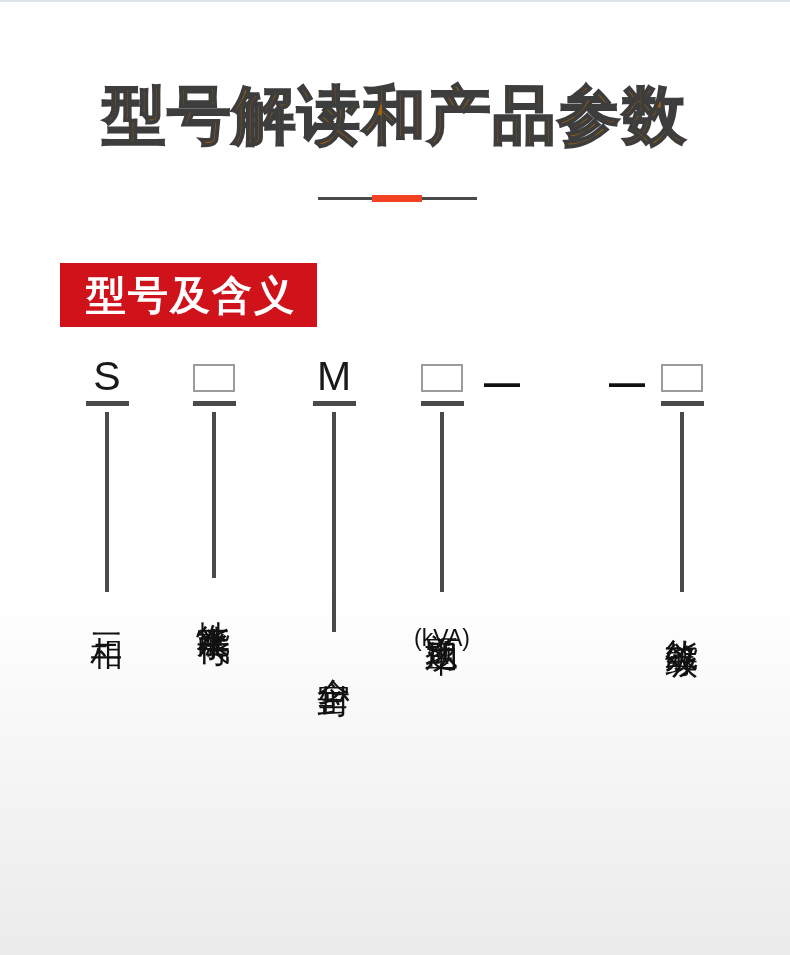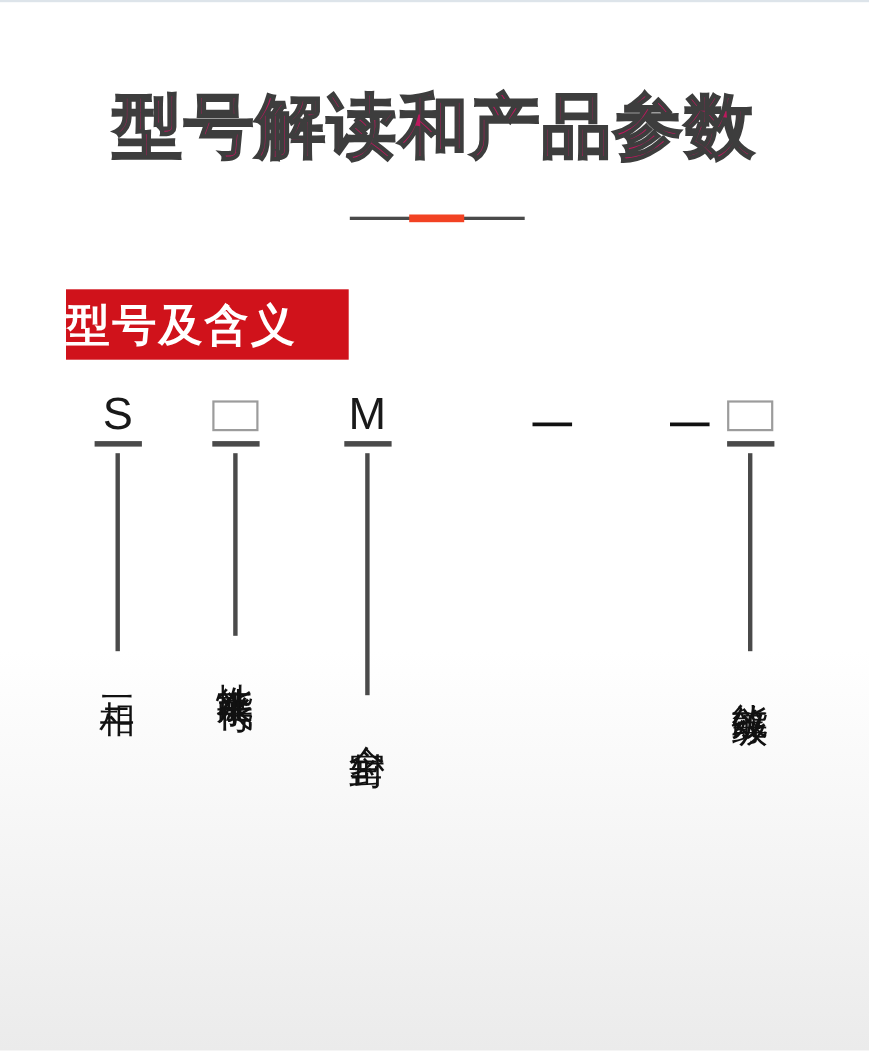--- a/index.html
+++ b/index.html
@@ -10,36 +10,36 @@
     background: linear-gradient(180deg, #ffffff 0%, #ffffff 62%, #ebebeb 100%);
     overflow: hidden;
   }
   .top-hairline {
     position: absolute; top: 0; left: 0; width: 790px; height: 2px;
     background: #dde4ea;
   }
   .page-title {
     position: absolute; top: 78px; left: 0; width: 790px; height: 74px;
     line-height: 74px; text-align: center;
-    font-size: 63px; font-weight: bold; color: #be185d;
+    font-size: 63px; font-weight: bold; color: #a16207;
     -webkit-text-stroke: 2px #3d3d3d; letter-spacing: 2px;
     white-space: nowrap;
   }
   .divider-line {
     position: absolute; top: 197px; left: 318px; width: 159px; height: 3px;
     background: #4a4a4a;
   }
   .divider-accent {
     position: absolute; top: 195px; left: 372px; width: 50px; height: 7px;
     background: #f24223;
   }
   .section-badge {
     position: absolute; top: 263px; left: 60px; width: 257px; height: 64px;
     background: #d0121b; color: #ffffff;
-    display: flex; align-items: center; 
+    display: flex; align-items: center; padding-left: 26px;
     font-size: 40px; font-weight: bold; letter-spacing: 2px;
     white-space: nowrap;
   }
   .diagram { position: absolute; top: 0; left: 0; width: 790px; height: 955px; }
   .col {
     position: absolute; top: 360px; width: 120px;
     display: flex; flex-direction: column; align-items: center;
   }
   .col-1 { left: 47px; }
   .col-2 { left: 154px; }
@@ -120,20 +120,29 @@
 
   <div class="col col-3">
     <div class="symbol-slot">
       <span class="model-letter">M</span>
     </div>
     <div class="underline"></div>
     <div class="vline vline-3"></div>
     <div class="vlabel gap-3">全密封</div>
   </div>
 
+  <div class="col col-4">
+    <div class="symbol-slot">
+      <div class="empty-box"></div>
+    </div>
+    <div class="underline"></div>
+    <div class="vline vline-4"></div>
+    <div class="vlabel gap-4">额定功率</div>
+    <div class="sublabel">(kVA)</div>
+  </div>
 
 
   <div class="col col-6">
     <div class="symbol-slot">
       <div class="empty-box"></div>
     </div>
     <div class="underline"></div>
     <div class="vline vline-6"></div>
     <div class="vlabel gap-6">能效等级</div>
   </div>

